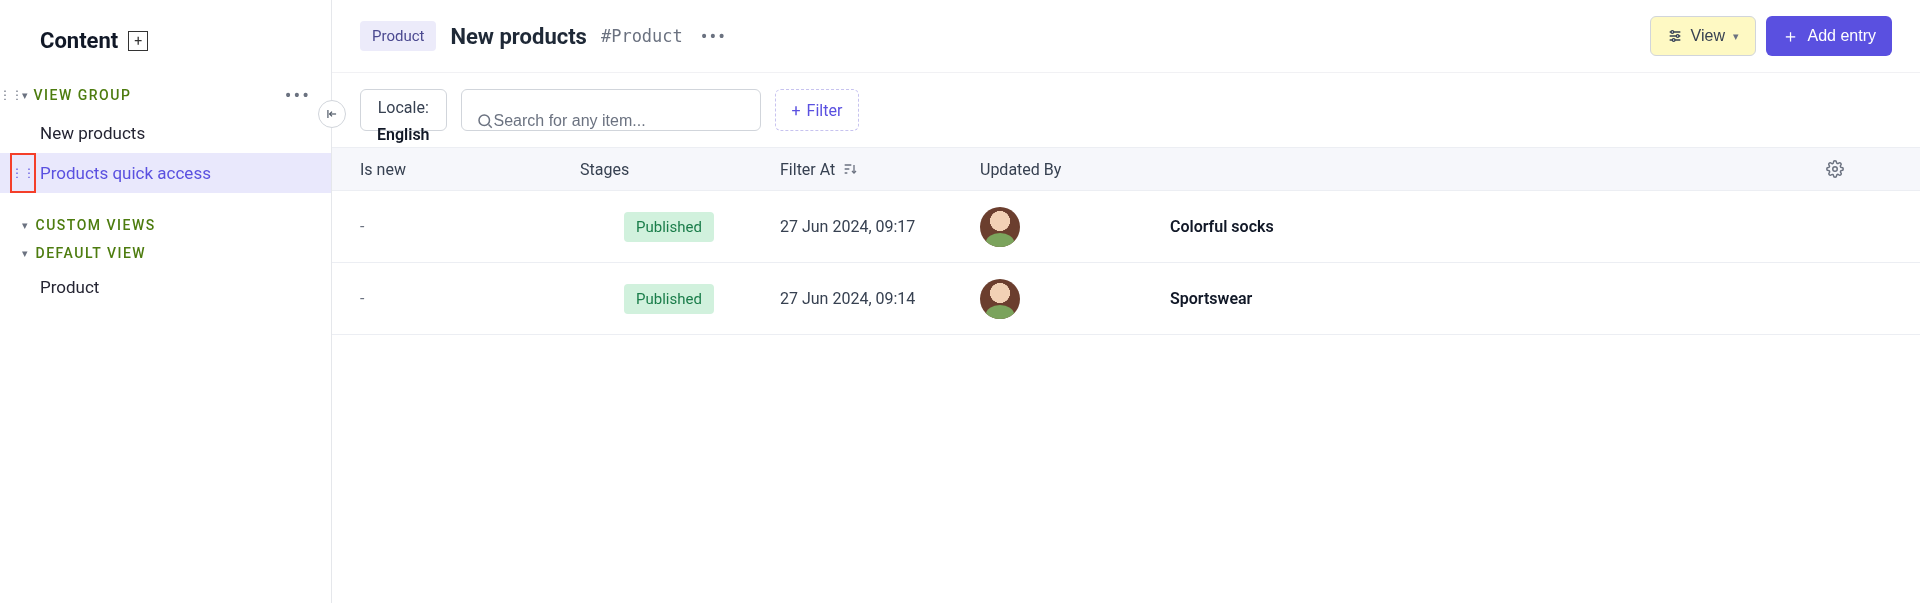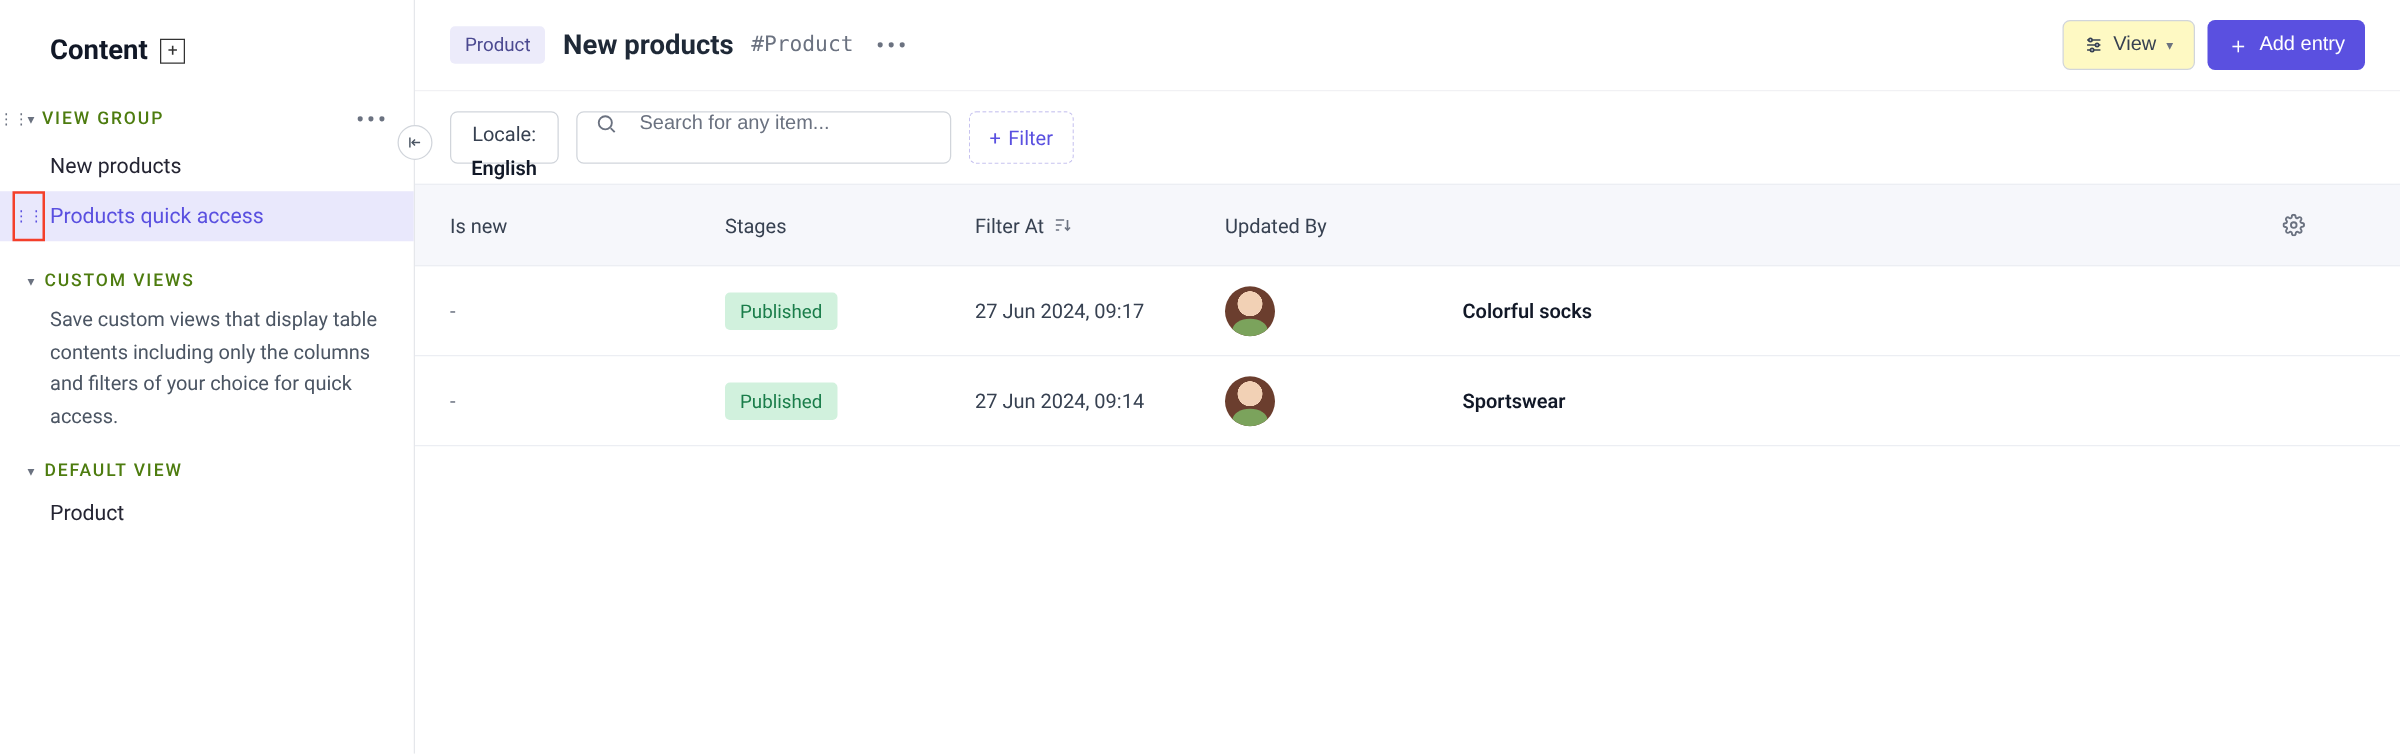--- a/index.html
+++ b/index.html
@@ -183,23 +183,23 @@
     color:#374151;
     font-size:16px;
     flex-direction:column;
   }
   .locale-pill .val { font-weight:600; color:#111827; }
   .search-box {
     border:1px solid #d1d5db;
     border-radius:6px;
     height:42px;
     width:300px;
-    display:flex;align-items:flex-start;
+    display:flex;align-items:flex-end;
     padding:0 14px;
-    gap:18px;
+    gap:0;
     color:#6b7280;
   }
   .search-box input {
     border:none;outline:none;font-size:16px;color:#374151;flex:1;background:transparent;
   }
   .search-box input::placeholder { color:#6b7280; }
   .filter-chip {
     border: 1.5px dashed #c7c3ef;
     border-radius:6px;
     height:42px;
@@ -216,21 +216,21 @@
     flex-direction:column;
   }
   .thead, .trow {
     display:grid;
     grid-template-columns: 220px 200px 200px 190px 1fr 48px;
     align-items:center;
     padding: 0 28px;
   }
   .thead {
     background:#f6f7fb;
-    height:66px;
+    height:44px;
     color:#374151;
     font-size:16px;
     border-top:1px solid #eceef3;
     border-bottom:1px solid #eceef3;
   }
   .th { display:flex; align-items:center; gap:6px; }
   .sort-icon { color:#6b7280; font-size:15px; display:inline-flex; gap:2px;}
   .gear { color:#6b7280; justify-self:end; }
   .trow {
     height:72px;
@@ -238,20 +238,21 @@
     font-size:16px;
     color:#374151;
   }
   .badge {
     display:inline-block;
     background:#d1f1dd;
     color:#1a7d4a;
     padding:6px 12px;
     border-radius:4px;
     font-size:15px;
+    margin-left:44px;
   }
   .avatar {
     width:40px;height:40px;border-radius:50%;
     background: radial-gradient(circle at 50% 35%, #f2d1b5 0 30%, transparent 31%),
                 linear-gradient(#6b3e2e, #6b3e2e);
     background-color:#6b3e2e;
     position:relative;
     overflow:hidden;
   }
   .avatar::after{
@@ -288,21 +289,20 @@
     </span>
     <span>Products quick access</span>
   </div>
 
   <div class="section-gap"></div>
 
   <div class="group-header simple">
     <span class="chev">▾</span>
     <span class="group-label">CUSTOM VIEWS</span>
   </div>
-  <div class="custom-views-desc">Save custom views that display table contents including only the columns and filters of your choice for quick access.</div>
 
   <div class="group-header simple">
     <span class="chev">▾</span>
     <span class="group-label">DEFAULT VIEW</span>
   </div>
   <div class="sidebar-item">
     <span>Product</span>
   </div>
 </aside>
 

